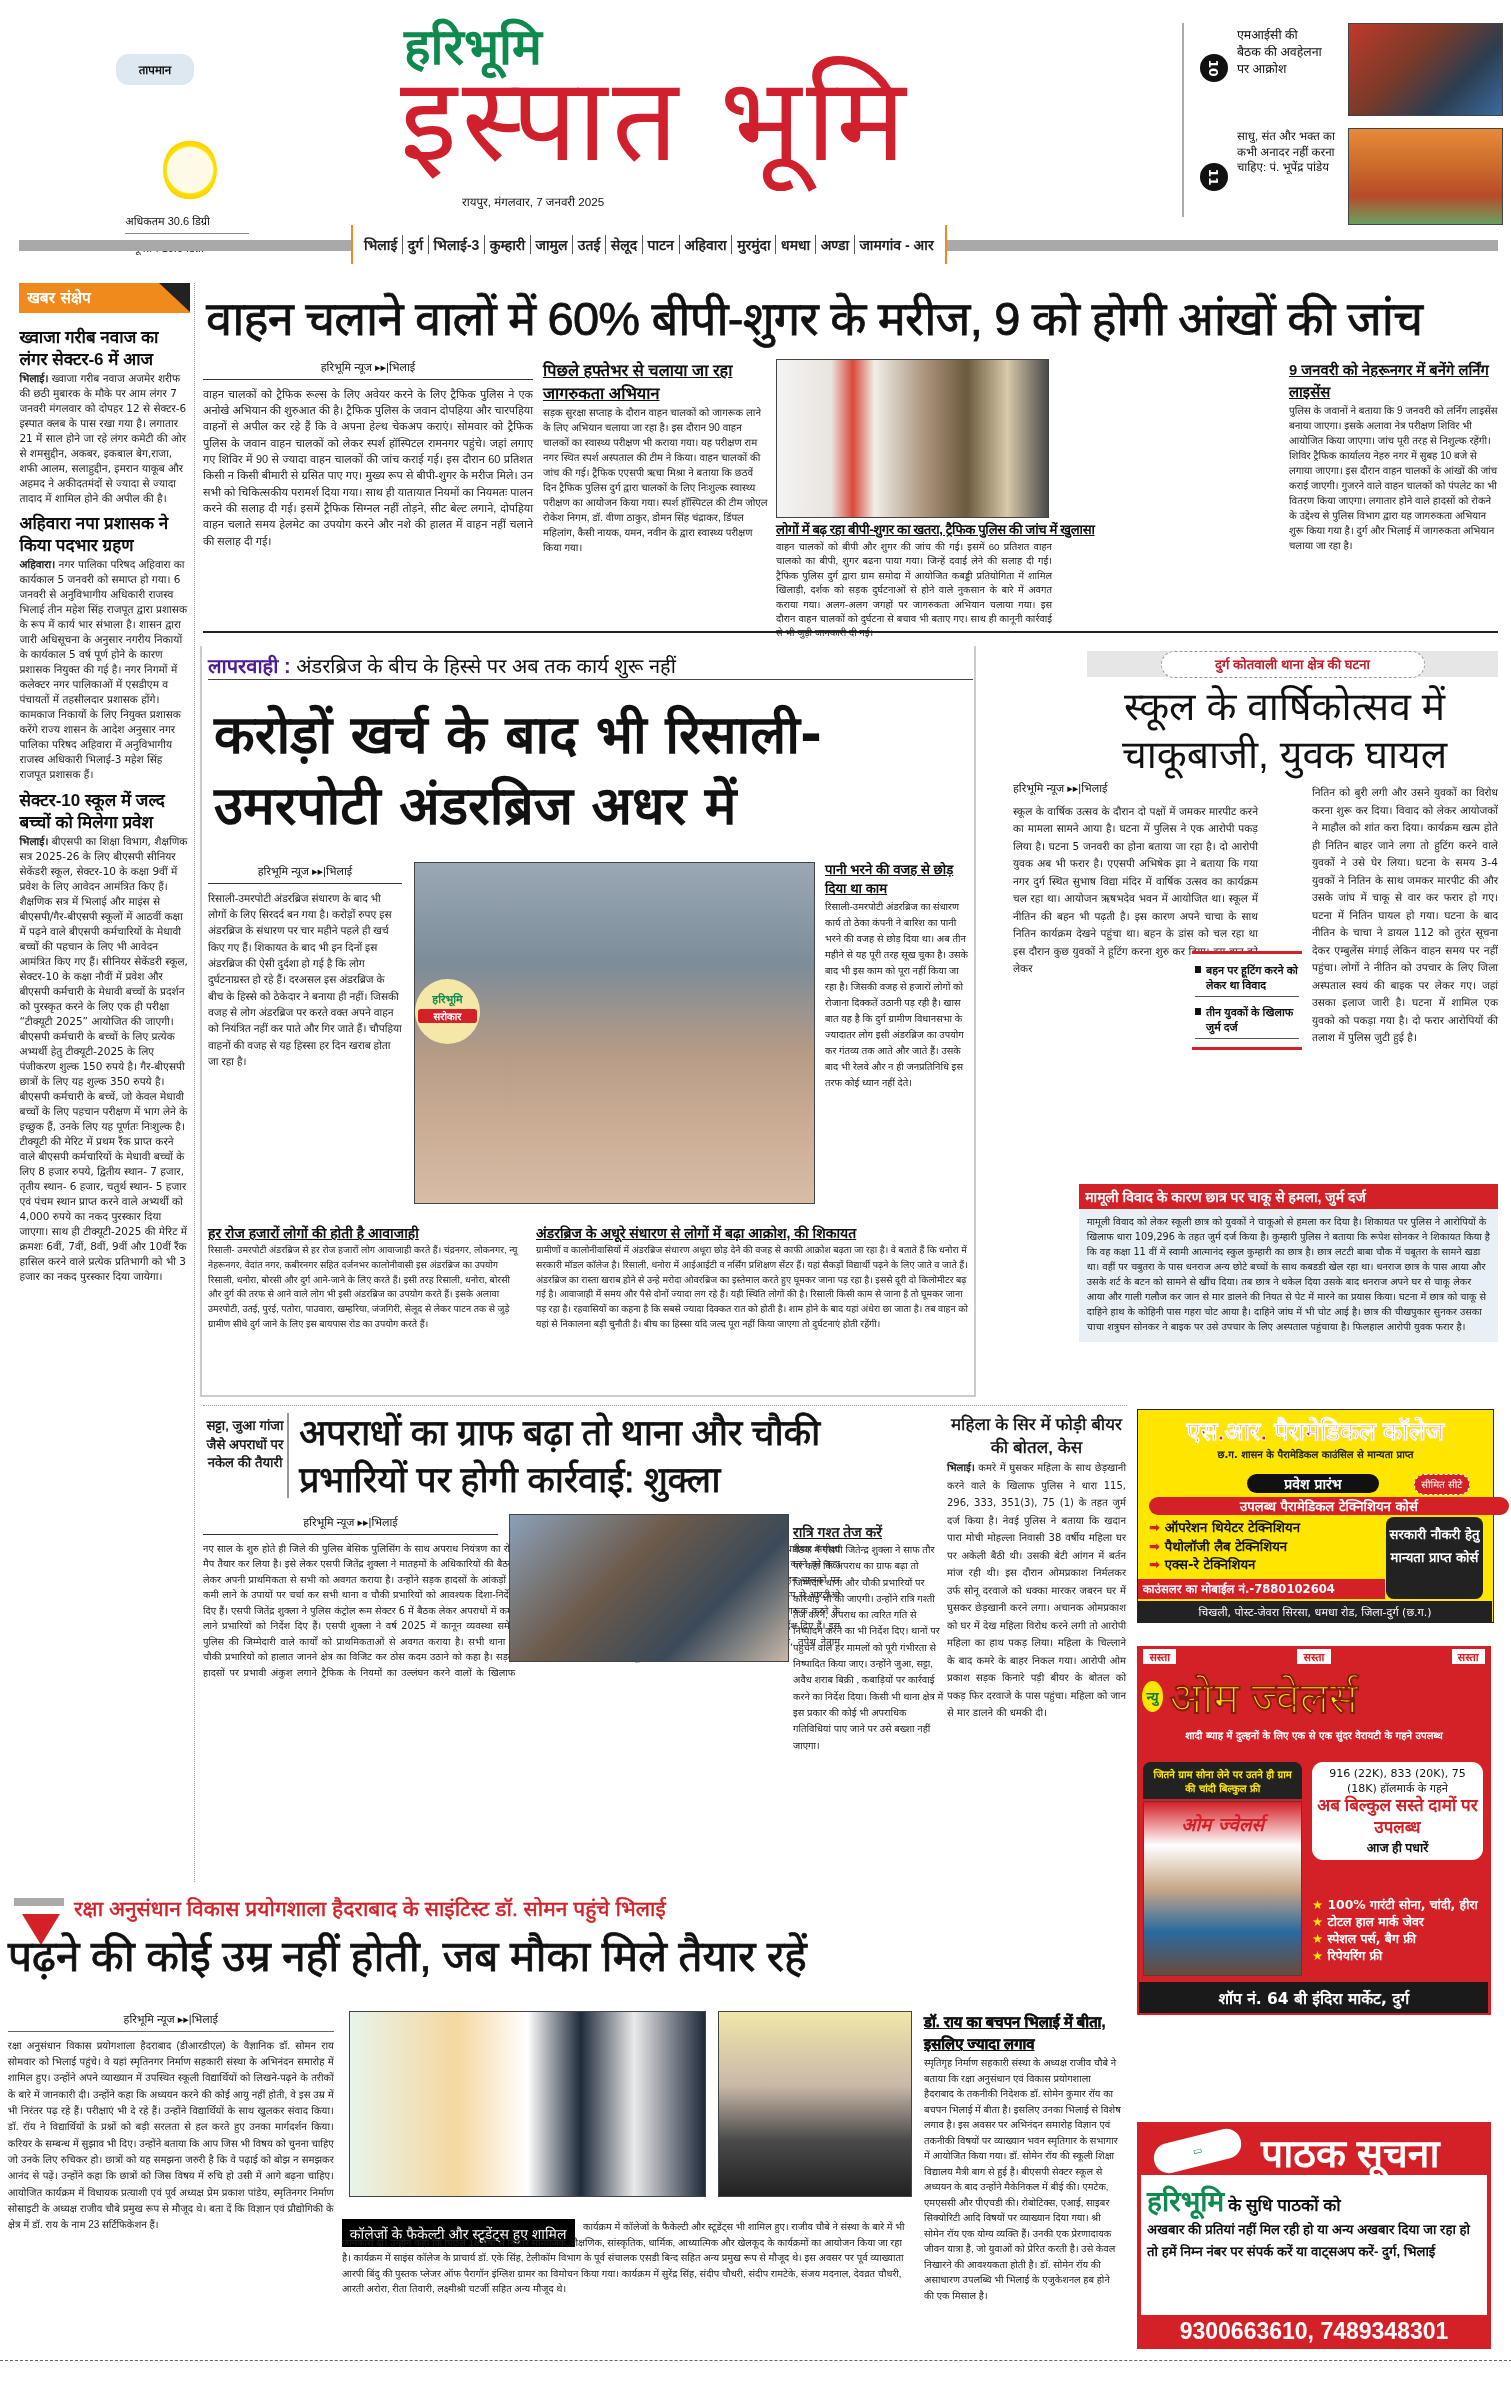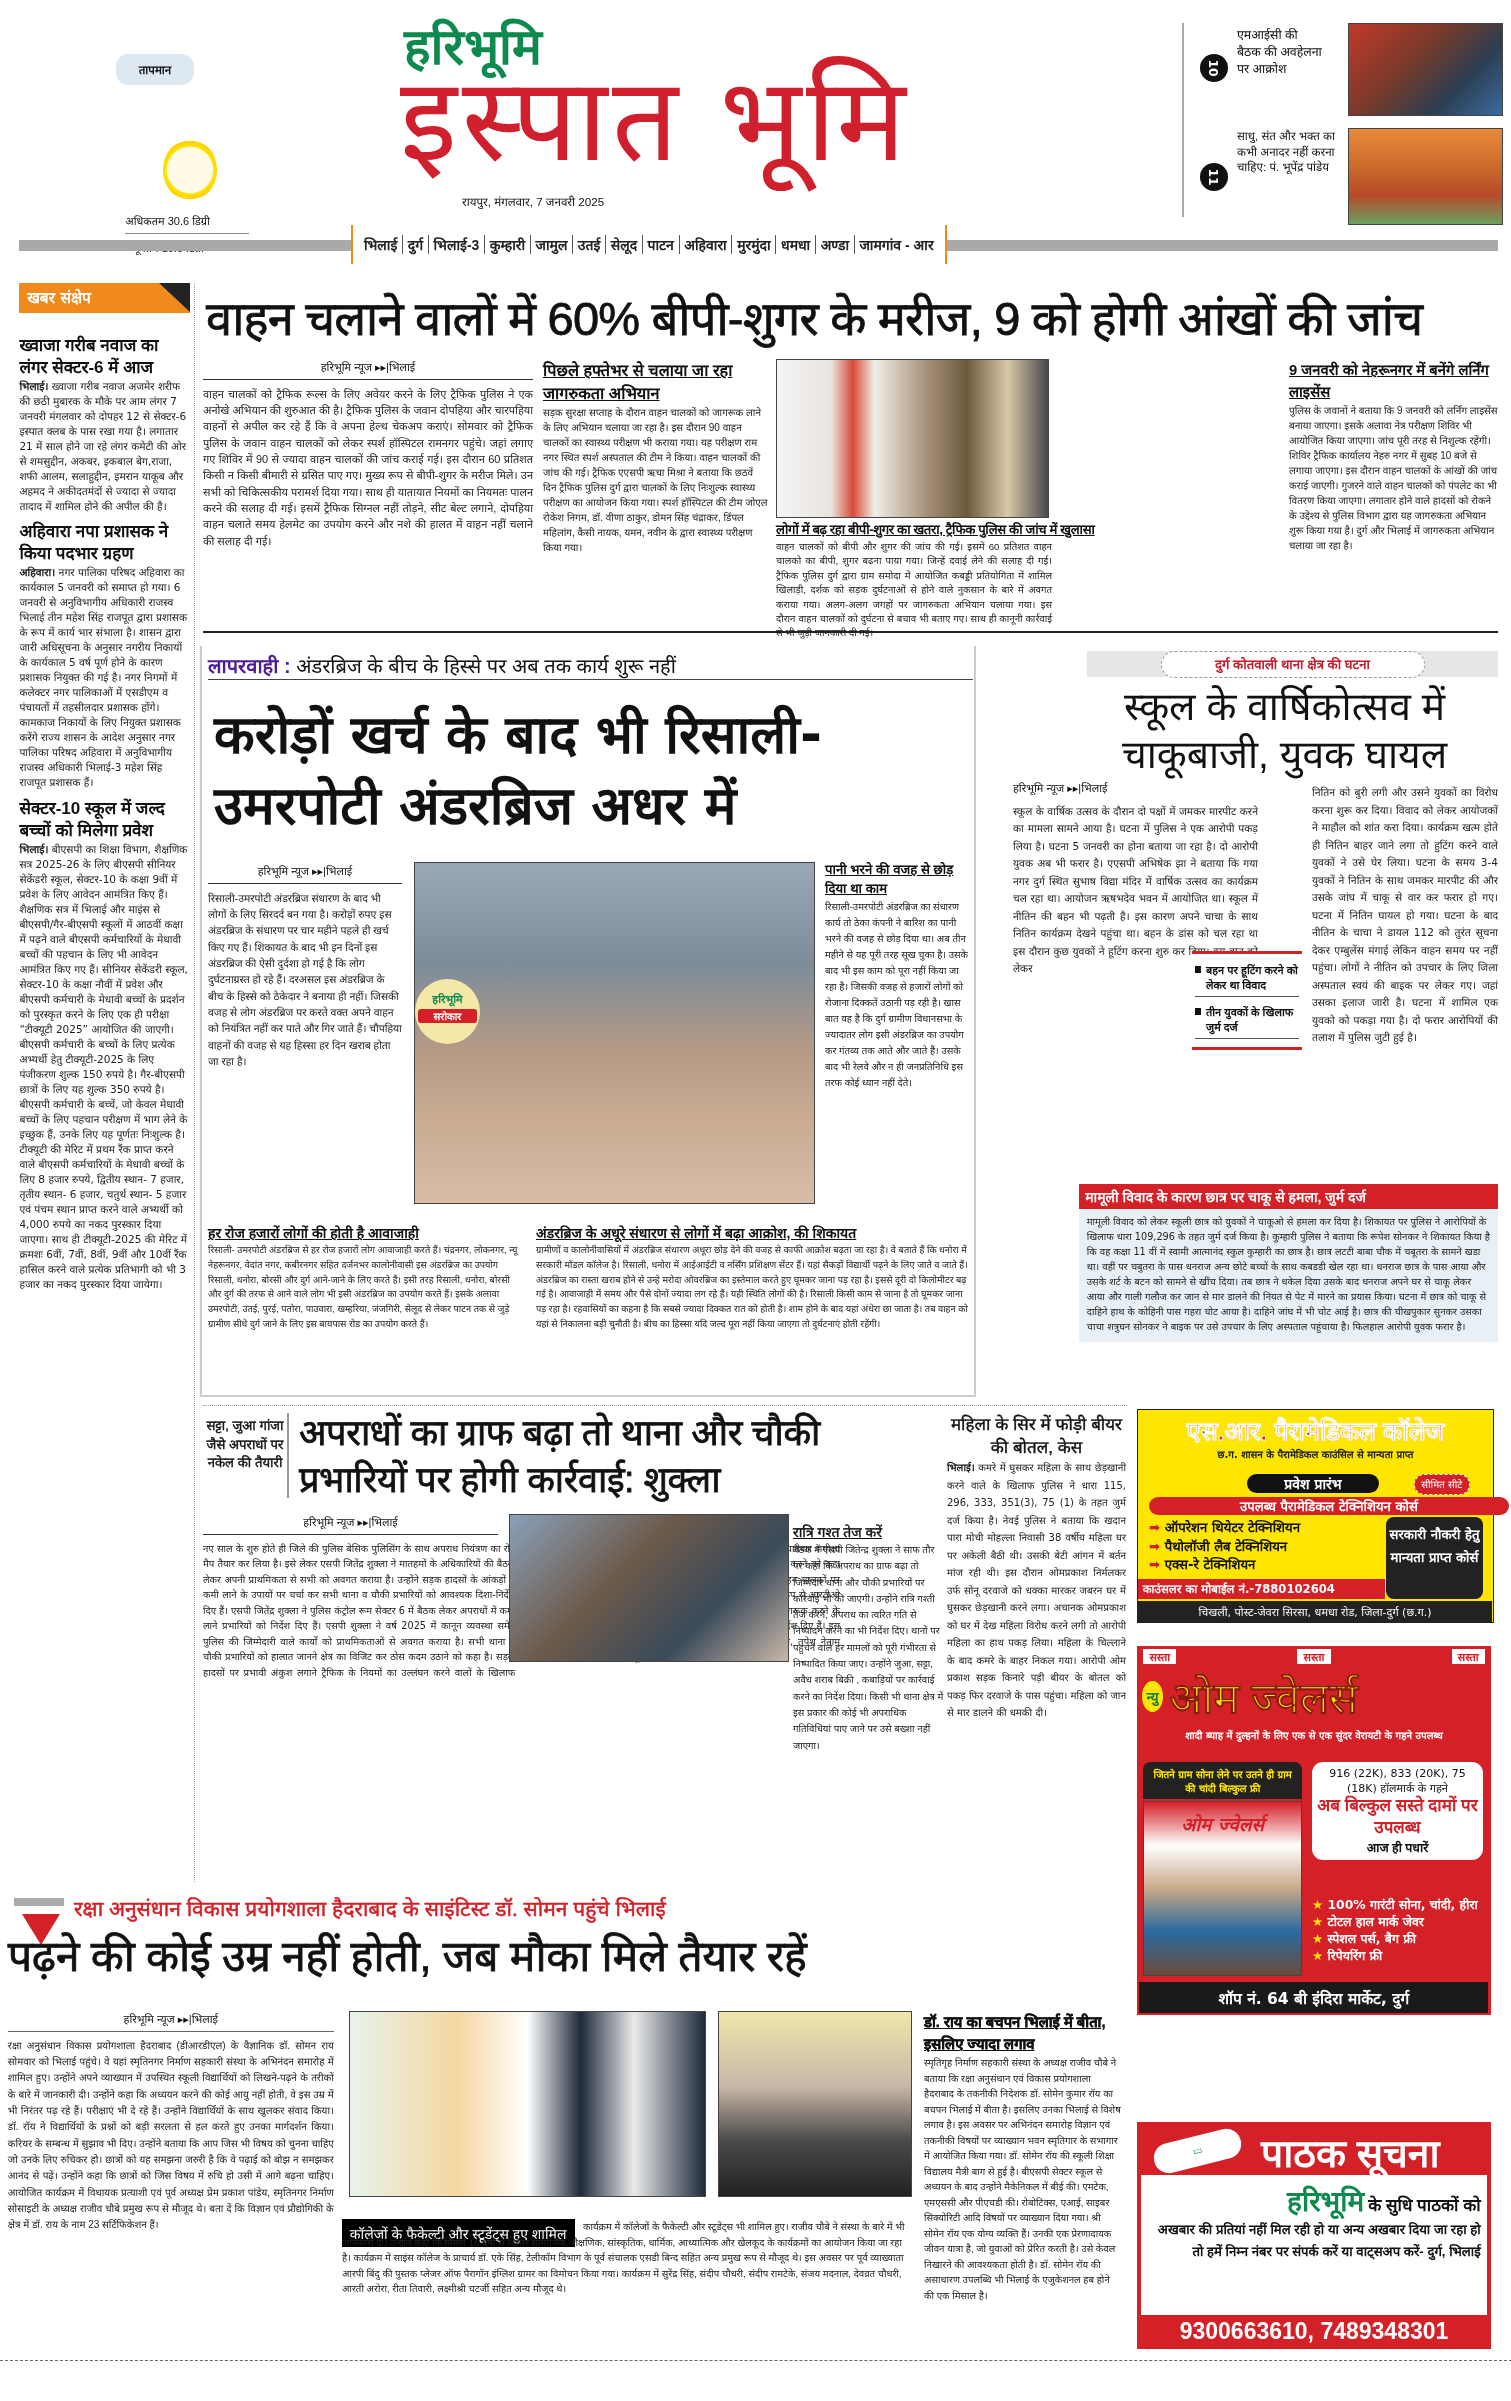--- a/index.html
+++ b/index.html
@@ -67,21 +67,21 @@
   <span>धमधा</span>
   <span>अण्डा</span>
   <span>जामगांव - आर</span>
 </div>
 
 <div class="abs" style="left:19.4px;top:283px;width:171px">
   <div style="background:#f18a1c;color:#fff;font-weight:bold;font-size:15.5px;padding:3.1px 7.8px;position:relative;height:29.5px">
     <span>खबर संक्षेप</span>
     <span style="position:absolute;right:0;top:0;width:0;height:0;border-left:31px solid transparent;border-top:29.5px solid #222"></span>
   </div>
-  <div style="margin-top:22px">
+  <div style="margin-top:14px">
     <div class="hd" style="font-size:17px;line-height:22px">ख्वाजा गरीब नवाज का लंगर सेक्टर-6 में आज</div>
     <div class="body-text" style="font-size:10.5px;line-height:15px;text-align:left"><b>भिलाई।</b> <span>ख्वाजा गरीब नवाज अजमेर शरीफ की छठी मुबारक के मौके पर आम लंगर 7 जनवरी मंगलवार को दोपहर 12 से सेक्टर-6 इस्पात क्लब के पास रखा गया है। लगातार 21 में साल होने जा रहे लंगर कमेटी की ओर से शमसुद्दीन, अकबर, इकबाल बेग,राजा, शफी आलम, सलाहुद्दीन, इमरान याकूब और अहमद ने अकीदतमंदों से ज्यादा से ज्यादा तादाद में शामिल होने की अपील की है।</span></div>
   </div>
   <div style="margin-top:7.8px">
     <div class="hd" style="font-size:17px;line-height:22px">अहिवारा नपा प्रशासक ने किया पदभार ग्रहण</div>
     <div class="body-text" style="font-size:10.5px;line-height:15px;text-align:left"><b>अहिवारा।</b> <span>नगर पालिका परिषद अहिवारा का कार्यकाल 5 जनवरी को समाप्त हो गया। 6 जनवरी से अनुविभागीय अधिकारी राजस्व भिलाई तीन महेश सिंह राजपूत द्वारा प्रशासक के रूप में कार्य भार संभाला है। शासन द्वारा जारी अधिसूचना के अनुसार नगरीय निकायों के कार्यकाल 5 वर्ष पूर्ण होने के कारण प्रशासक नियुक्त की गई है। नगर निगमों में कलेक्टर नगर पालिकाओं में एसडीएम व पंचायतों में तहसीलदार प्रशासक होंगे। कामकाज निकायों के लिए नियुक्त प्रशासक करेंगे राज्य शासन के आदेश अनुसार नगर पालिका परिषद अहिवारा में अनुविभागीय राजस्व अधिकारी भिलाई-3 महेश सिंह राजपूत प्रशासक हैं।</span></div>
   </div>
   <div style="margin-top:7.8px">
     <div class="hd" style="font-size:17px;line-height:22px">सेक्टर-10 स्कूल में जल्द बच्चों को मिलेगा प्रवेश</div>
     <div class="body-text" style="font-size:10.5px;line-height:15px;text-align:left"><b>भिलाई।</b> <span>बीएसपी का शिक्षा विभाग, शैक्षणिक सत्र 2025-26 के लिए बीएसपी सीनियर सेकेंडरी स्कूल, सेक्टर-10 के कक्षा 9वीं में प्रवेश के लिए आवेदन आमंत्रित किए हैं। शैक्षणिक सत्र में भिलाई और माइंस से बीएसपी/गैर-बीएसपी स्कूलों में आठवीं कक्षा में पढ़ने वाले बीएसपी कर्मचारियों के मेधावी बच्चों की पहचान के लिए भी आवेदन आमंत्रित किए गए हैं। सीनियर सेकेंडरी स्कूल, सेक्टर-10 के कक्षा नौवीं में प्रवेश और बीएसपी कर्मचारी के मेधावी बच्चों के प्रदर्शन को पुरस्कृत करने के लिए एक ही परीक्षा “टीक्यूटी 2025” आयोजित की जाएगी। बीएसपी कर्मचारी के बच्चों के लिए प्रत्येक अभ्यर्थी हेतु टीक्यूटी-2025 के लिए पंजीकरण शुल्क 150 रुपये है। गैर-बीएसपी छात्रों के लिए यह शुल्क 350 रुपये है। बीएसपी कर्मचारी के बच्चें, जो केवल मेधावी बच्चों के लिए पहचान परीक्षण में भाग लेने के इच्छुक हैं, उनके लिए यह पूर्णतः निःशुल्क है। टीक्यूटी की मेरिट में प्रथम रैंक प्राप्त करने वाले बीएसपी कर्मचारियों के मेधावी बच्चों के लिए 8 हजार रुपये, द्वितीय स्थान- 7 हजार, तृतीय स्थान- 6 हजार, चतुर्थ स्थान- 5 हजार एवं पंचम स्थान प्राप्त करने वाले अभ्यर्थी को 4,000 रुपये का नकद पुरस्कार दिया जाएगा। साथ ही टीक्यूटी-2025 की मेरिट में क्रमशः 6वीं, 7वीं, 8वीं, 9वीं और 10वीं रैंक हासिल करने वाले प्रत्येक प्रतिभागी को भी 3 हजार का नकद पुरस्कार दिया जायेगा।</span></div>
@@ -209,21 +209,21 @@
     <div style="font-weight:bold;font-size:12.4px;line-height:17px"><span style="color:#ffe600">★ </span><span>टोटल हाल मार्क जेवर</span></div>
     <div style="font-weight:bold;font-size:12.4px;line-height:17px"><span style="color:#ffe600">★ </span><span>स्पेशल पर्स, बैग फ्री</span></div>
     <div style="font-weight:bold;font-size:12.4px;line-height:17px"><span style="color:#ffe600">★ </span><span>रिपेयरिंग फ्री</span></div>
   </div>
   <div class="abs" style="left:2.3px;top:336px;width:349px;background:#1a1a1a;color:#fff;text-align:center;font-size:15.5px;font-weight:bold;padding:4.7px 0">शॉप नं. 64 बी इंदिरा मार्केट, दुर्ग</div>
 </div>
 
 <div class="abs ad-red" style="left:1137px;top:2122px;width:354px;height:227px">
   <div style="position:absolute;left:15.5px;top:14px;width:89px;height:29.5px;background:#fff;border-radius:14.8px;transform:rotate(-14deg);color:#0f8a4f;font-weight:bold;font-size:10px;text-align:center;line-height:29.5px">▭</div>
   <div class="hd" style="position:absolute;left:124px;top:3.1px;color:#fff;font-size:39px">पाठक सूचना</div>
-  <div class="abs" style="left:3.9px;top:53px;width:346px;height:140px;background:#fff;color:#111;text-align:right;padding:6.2px">
+  <div class="abs" style="left:3.9px;top:53px;width:346px;height:140px;background:#fff;color:#111;text-align:left;padding:6.2px">
     <div><span class="hd" style="color:#0f8a4f;font-size:28px">हरिभूमि</span> <span class="hd" style="font-size:17px">के सुधि पाठकों को</span></div>
     <div class="hd" style="font-size:13.2px;line-height:22px">अखबार की प्रतियां नहीं मिल रही हो या अन्य अखबार दिया जा रहा हो तो हमें निम्न नंबर पर संपर्क करें या वाट्सअप करें- दुर्ग, भिलाई</div>
   </div>
   <div class="hd" style="position:absolute;left:0;top:196px;width:354px;text-align:center;color:#fff;font-size:23px">9300663610, 7489348301</div>
 </div>
 
 <div class="abs sep" style="left:203px;top:1405px;width:924px;border-top:0.8px dotted #999"></div>
 <div class="abs hd" style="left:206px;top:1417px;width:78px;font-size:13.2px;line-height:18.6px;text-align:center;font-weight:normal;-webkit-text-stroke:0.4px #111">सट्टा, जुआ गांजा जैसे अपराधों पर नकेल की तैयारी</div>
 <div class="abs" style="left:287px;top:1413px;width:1.6px;height:85px;background:#999"></div>
 <div class="abs hd" style="left:299px;top:1409px;width:543px;font-size:36px;line-height:47px;font-weight:normal;-webkit-text-stroke:0.8px #111;letter-spacing:-0.4px">अपराधों का ग्राफ बढ़ा तो थाना और चौकी प्रभारियों पर होगी कार्रवाई: शुक्ला</div>

